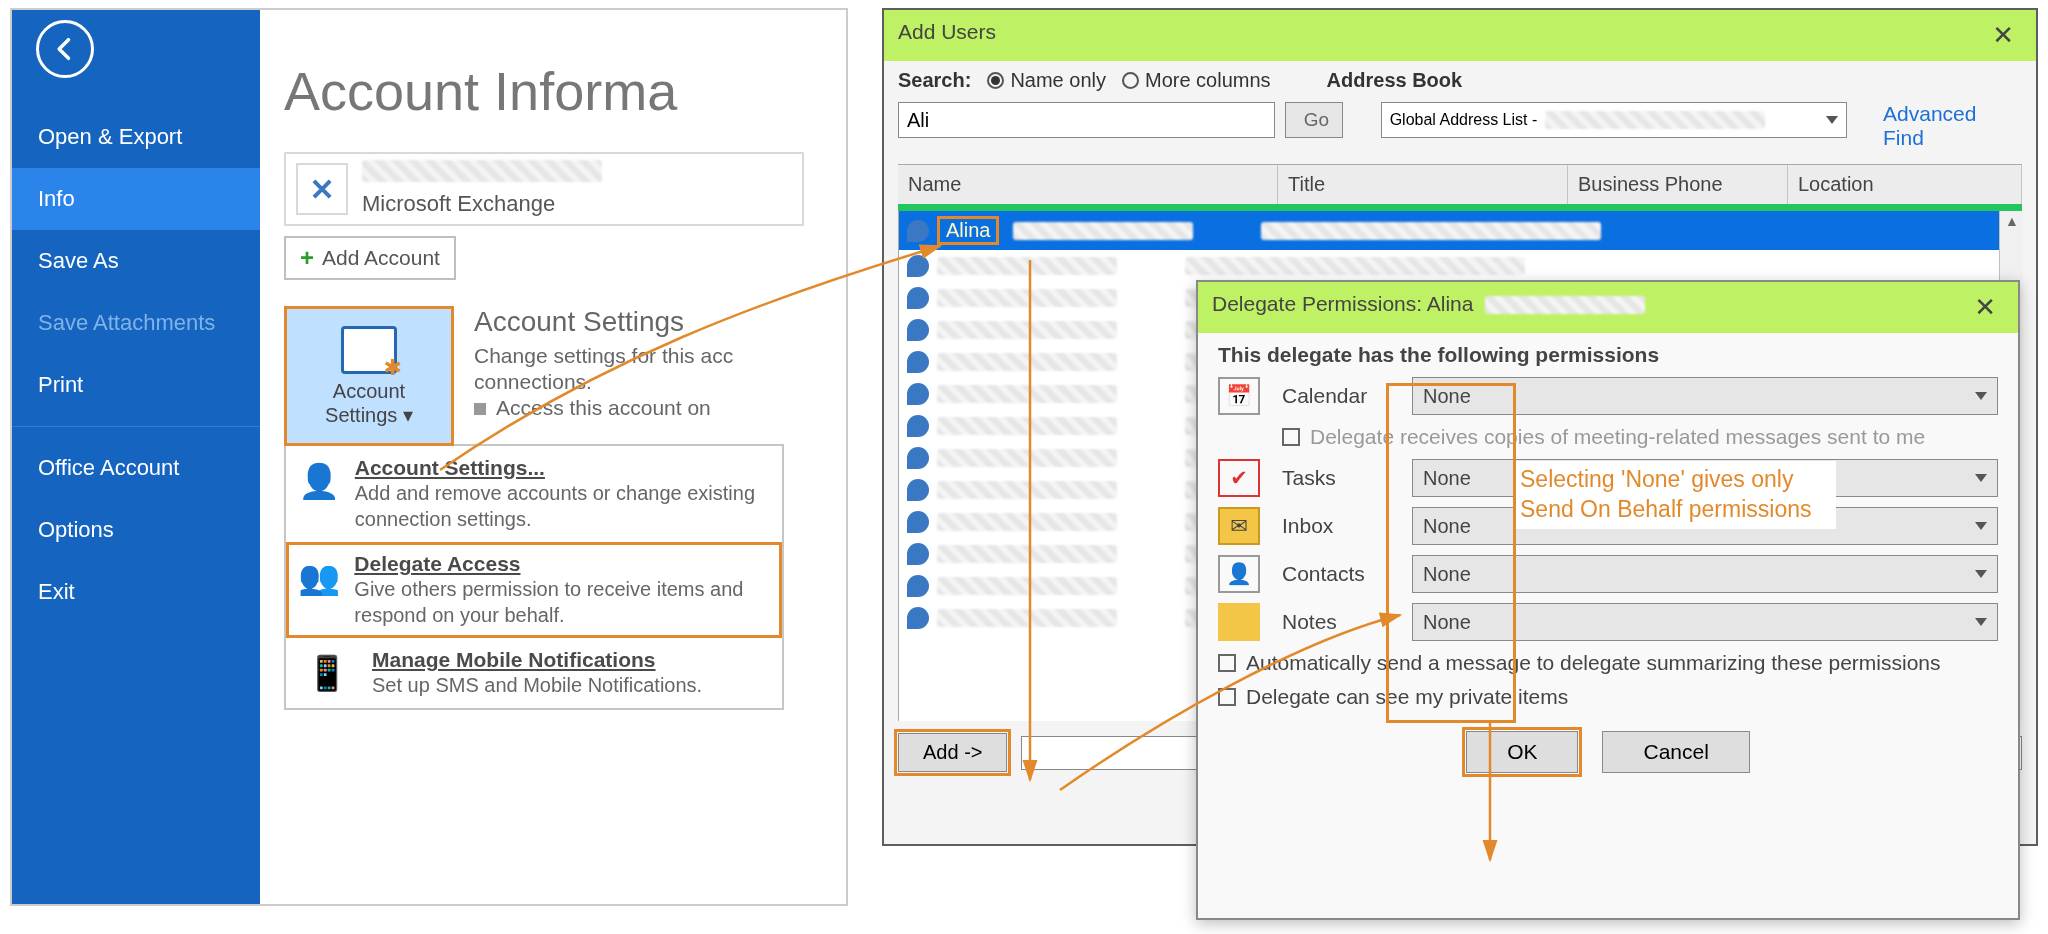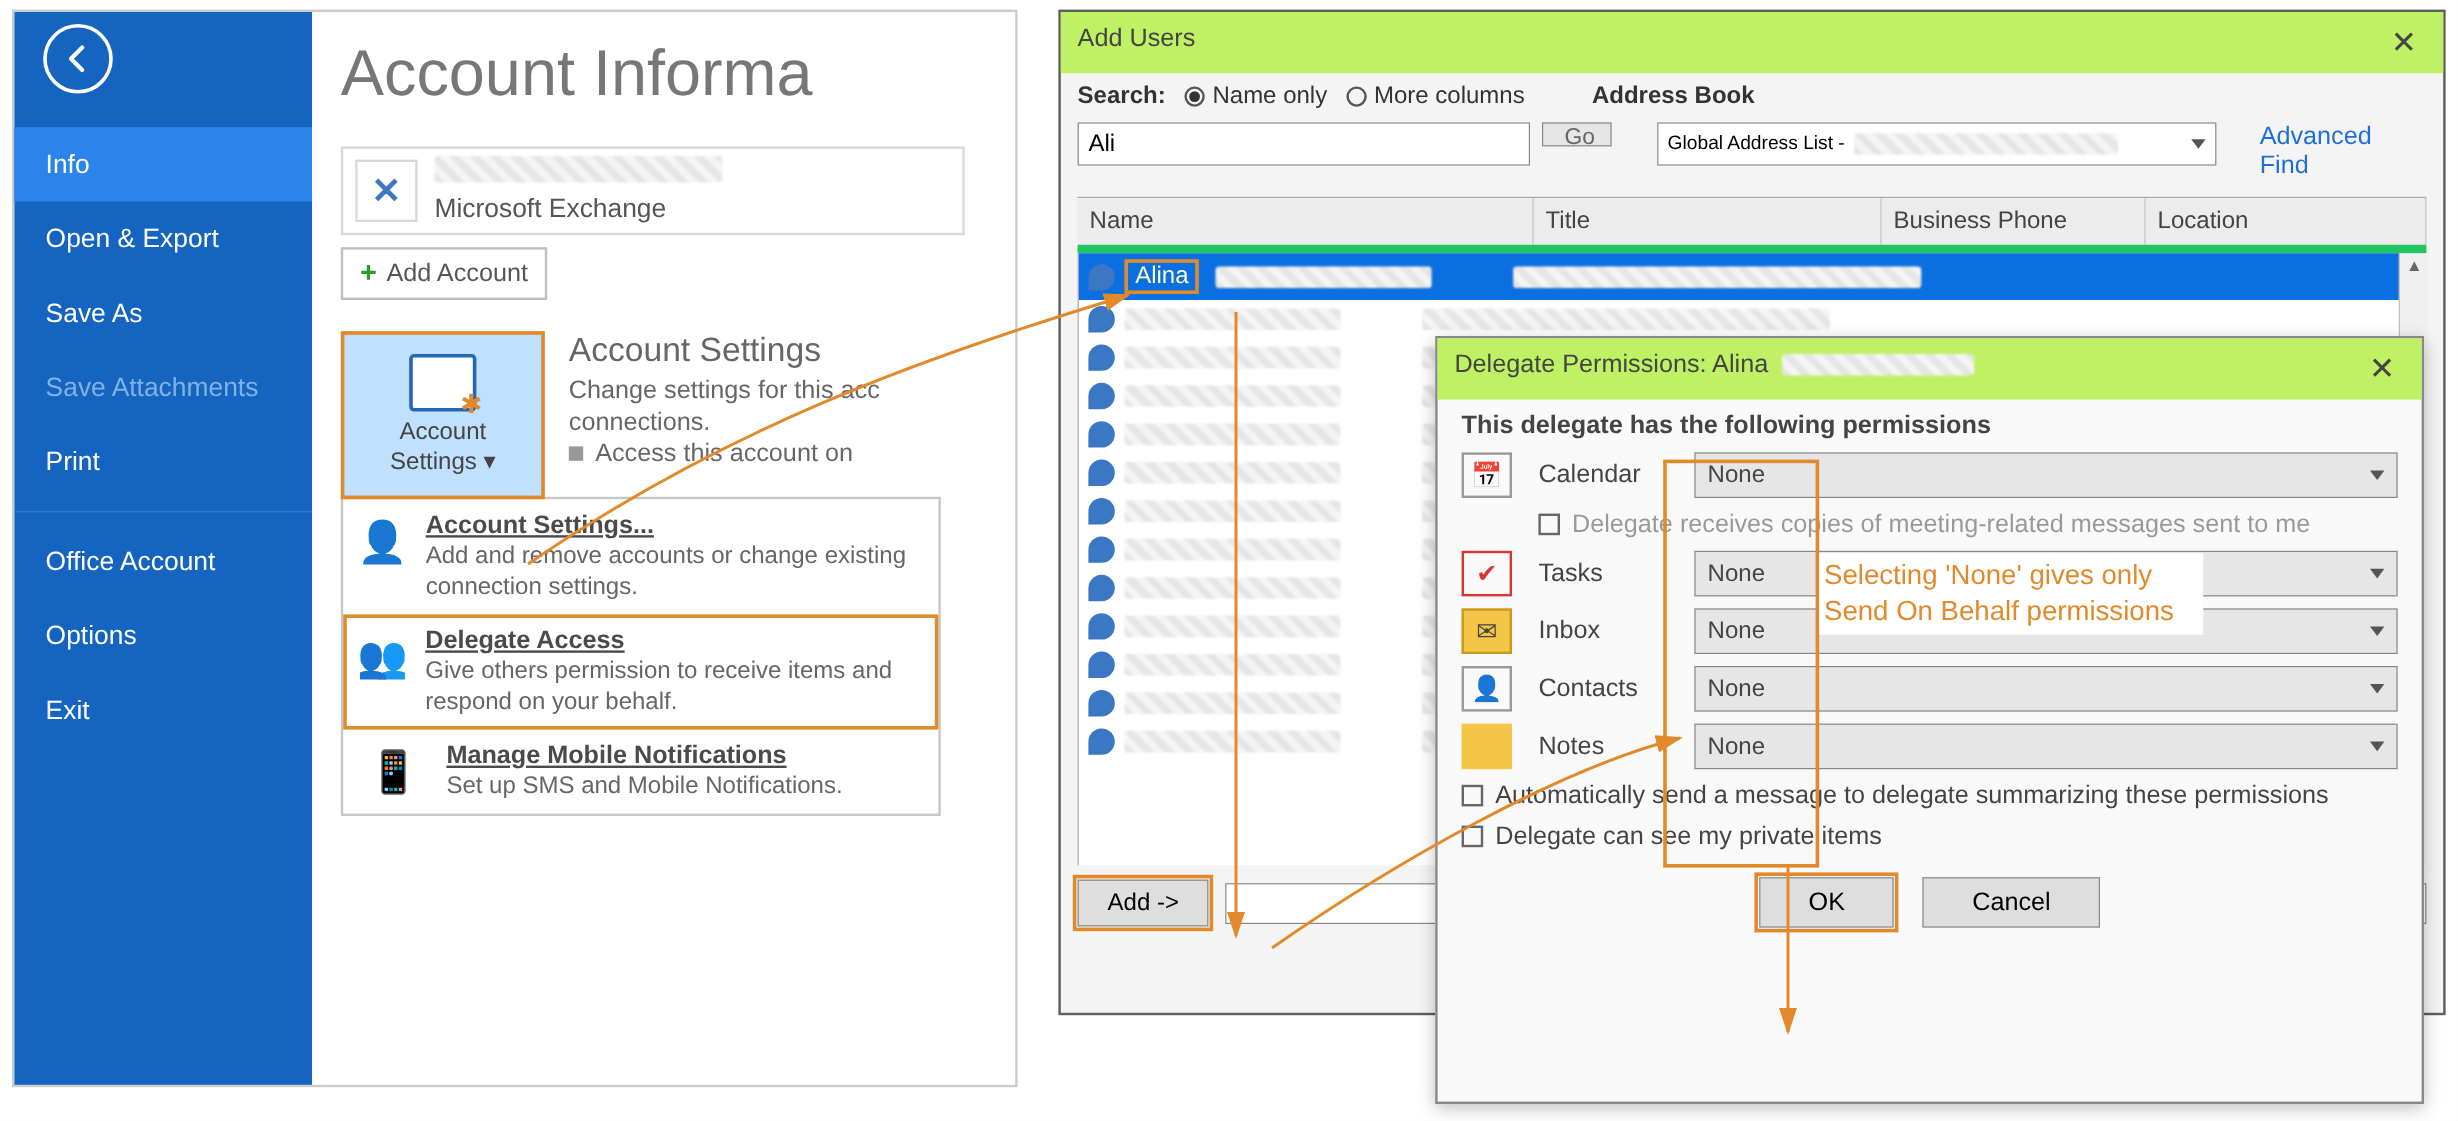--- a/index.html
+++ b/index.html
@@ -45,20 +45,21 @@
     font-size: 22px;
     cursor: pointer;
   }
   .side-item.active { background: #2a84e9; }
   .side-item.disabled { color: #7fb3e8; }
   .side-sep { height: 1px; background: #2a7fd1; margin: 10px 0; }
   .content {
     flex: 1;
     padding: 20px 20px 20px 24px;
     color: #555;
+    margin-top: 30px;
   }
   .page-title {
     color: #777;
     font-size: 54px;
     font-weight: 300;
     margin: 0 0 30px 0;
     white-space: nowrap;
   }
   .exchange-box {
     display: flex;
@@ -178,21 +179,21 @@
   }
   .radio.sel .r::after { content: ""; width: 9px; height: 9px; background: #333; border-radius: 50%;}
   .input-row {
     display: flex; gap: 10px; align-items: flex-start; padding: 2px 14px 10px 14px;
   }
   .tx-input {
     height: 36px; border: 1px solid #888; padding: 4px 8px;
     font-size: 20px; background: #fff;
   }
   .go-btn {
-    height: 20px; width: 58px;
+    height: 36px; width: 58px;
     background: #e6e6e6; border: 1px solid #888;
     font-size: 19px; color: #666; cursor: pointer; padding-left: 11px;
   }
   .combo {
     height: 36px; border: 1px solid #888; background: #fff;
     display: flex; align-items: center; padding: 0 8px; gap: 8px;
     width: 470px;
   }
   .combo .blur { width: 220px; height: 18px;}
   .combo .chev { margin-left: auto; }
@@ -300,22 +301,22 @@
 <body>
 
 <div class="backstage">
   <div class="sidebar">
     <div class="back-circle">
       <svg viewBox="0 0 24 24">
           <path d="M15 4 L7 12 L15 20" stroke="#fff" stroke-width="3" fill="none" stroke-linecap="round" stroke-linejoin="round"></path>
         </svg>
     </div>
     <div class="side-items">
+      <div class="side-item">Open &amp; Export</div>
       <div class="side-item active">Info</div>
-      <div class="side-item">Open &amp; Export</div>
       <div class="side-item">Save As</div>
       <div class="side-item disabled">Save Attachments</div>
       <div class="side-item">Print</div>
       <div class="side-sep"></div>
       <div class="side-item">Office Account</div>
       <div class="side-item">Options</div>
       <div class="side-item">Exit</div>
     </div>
   </div>
   <div class="content">

